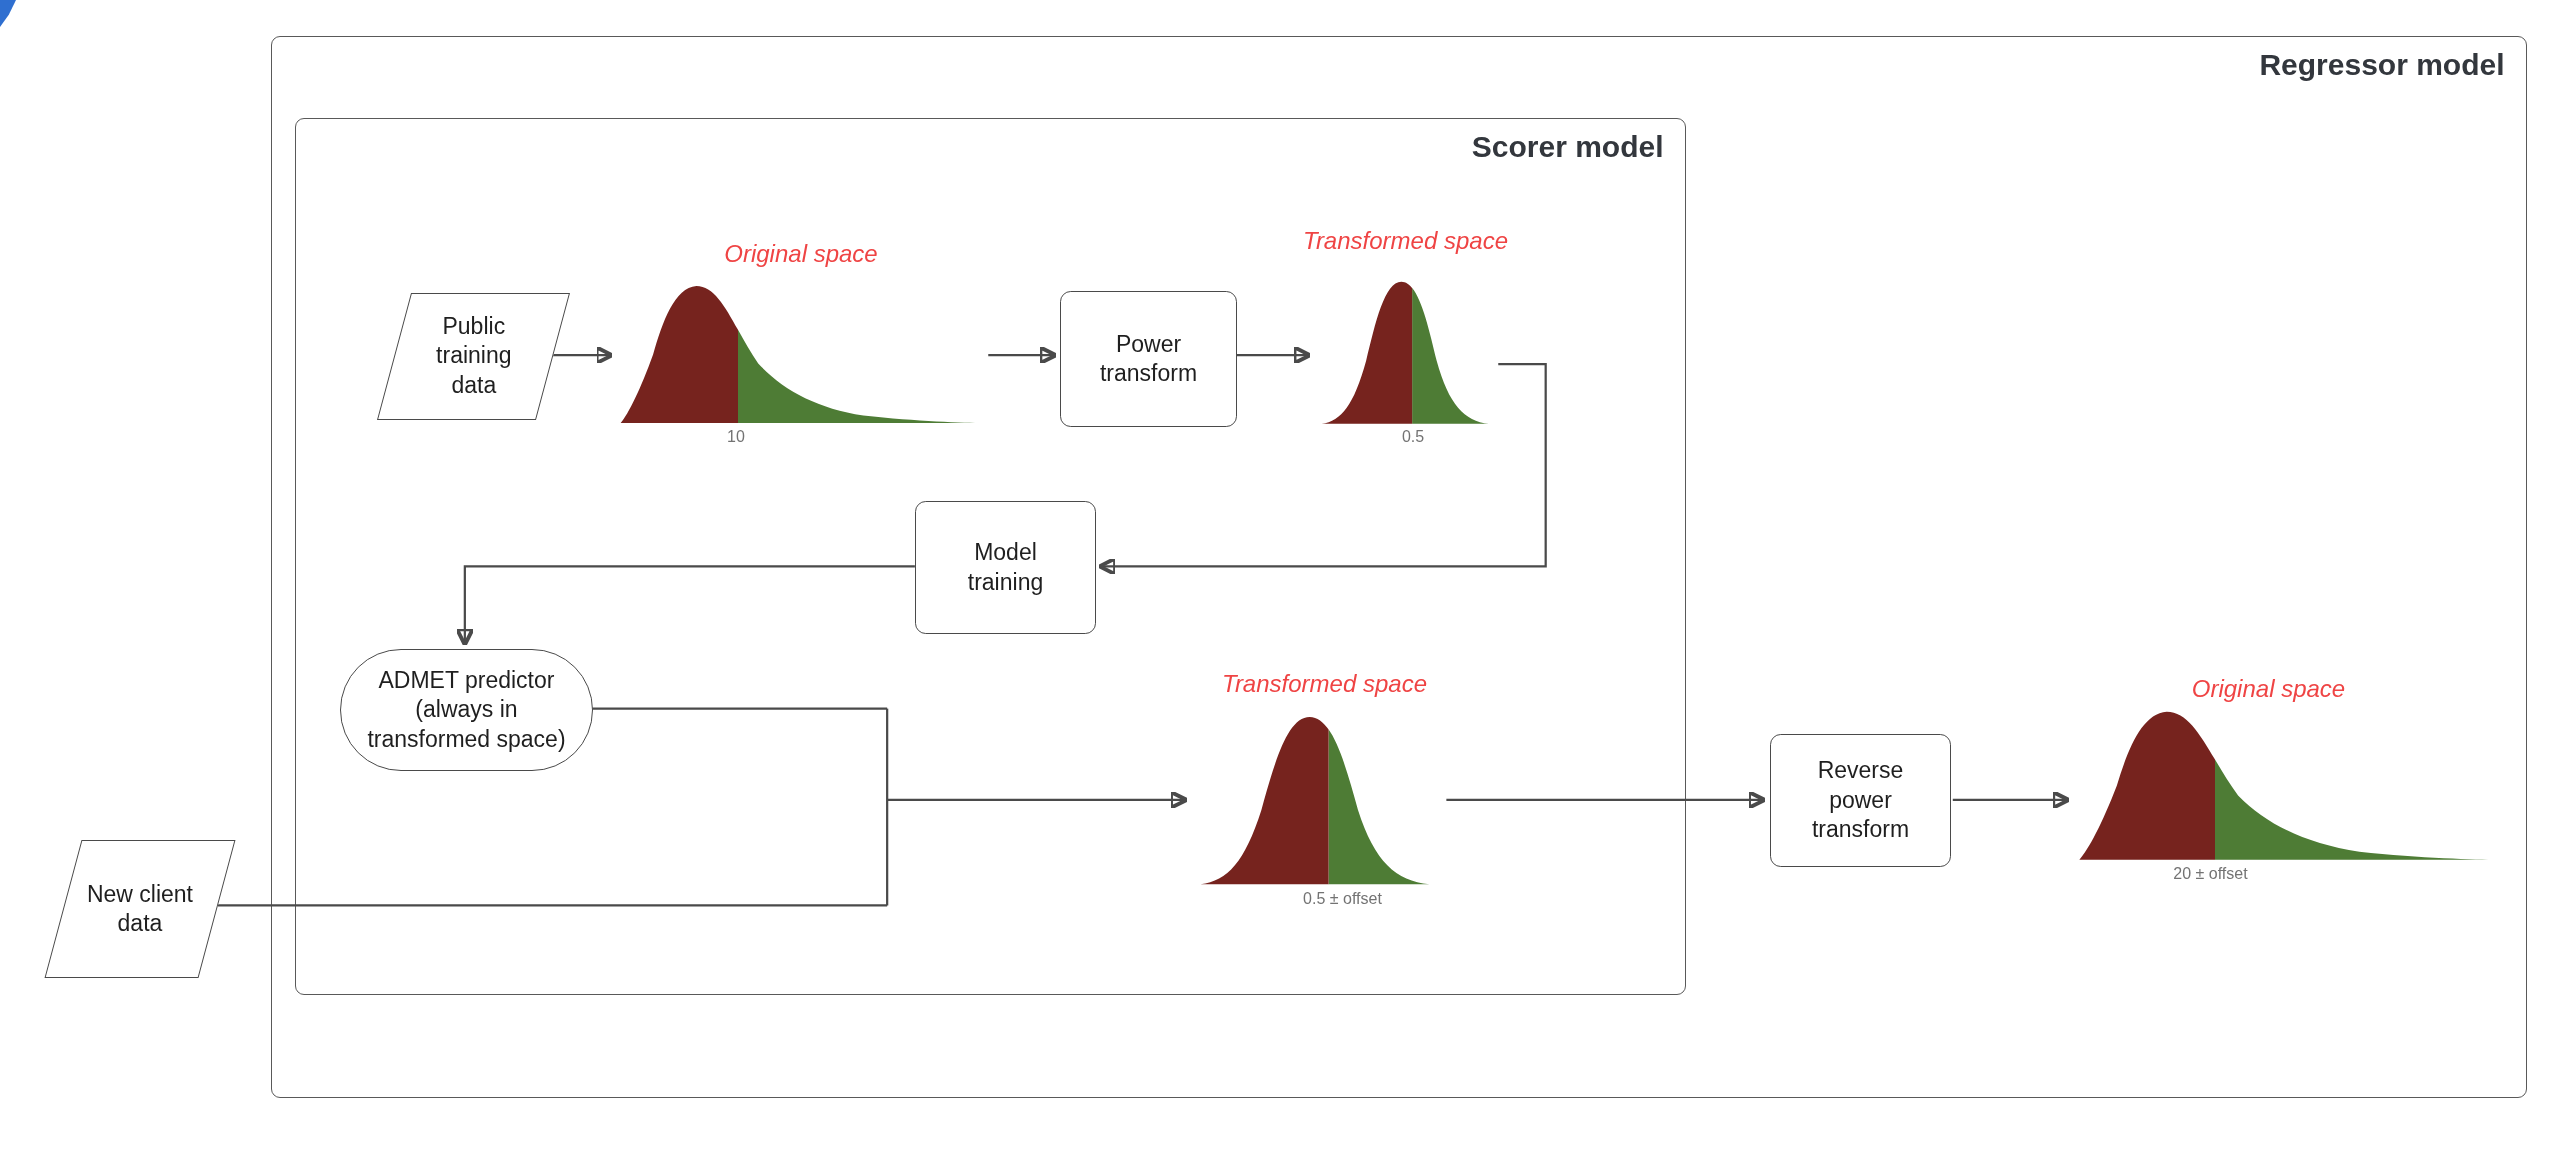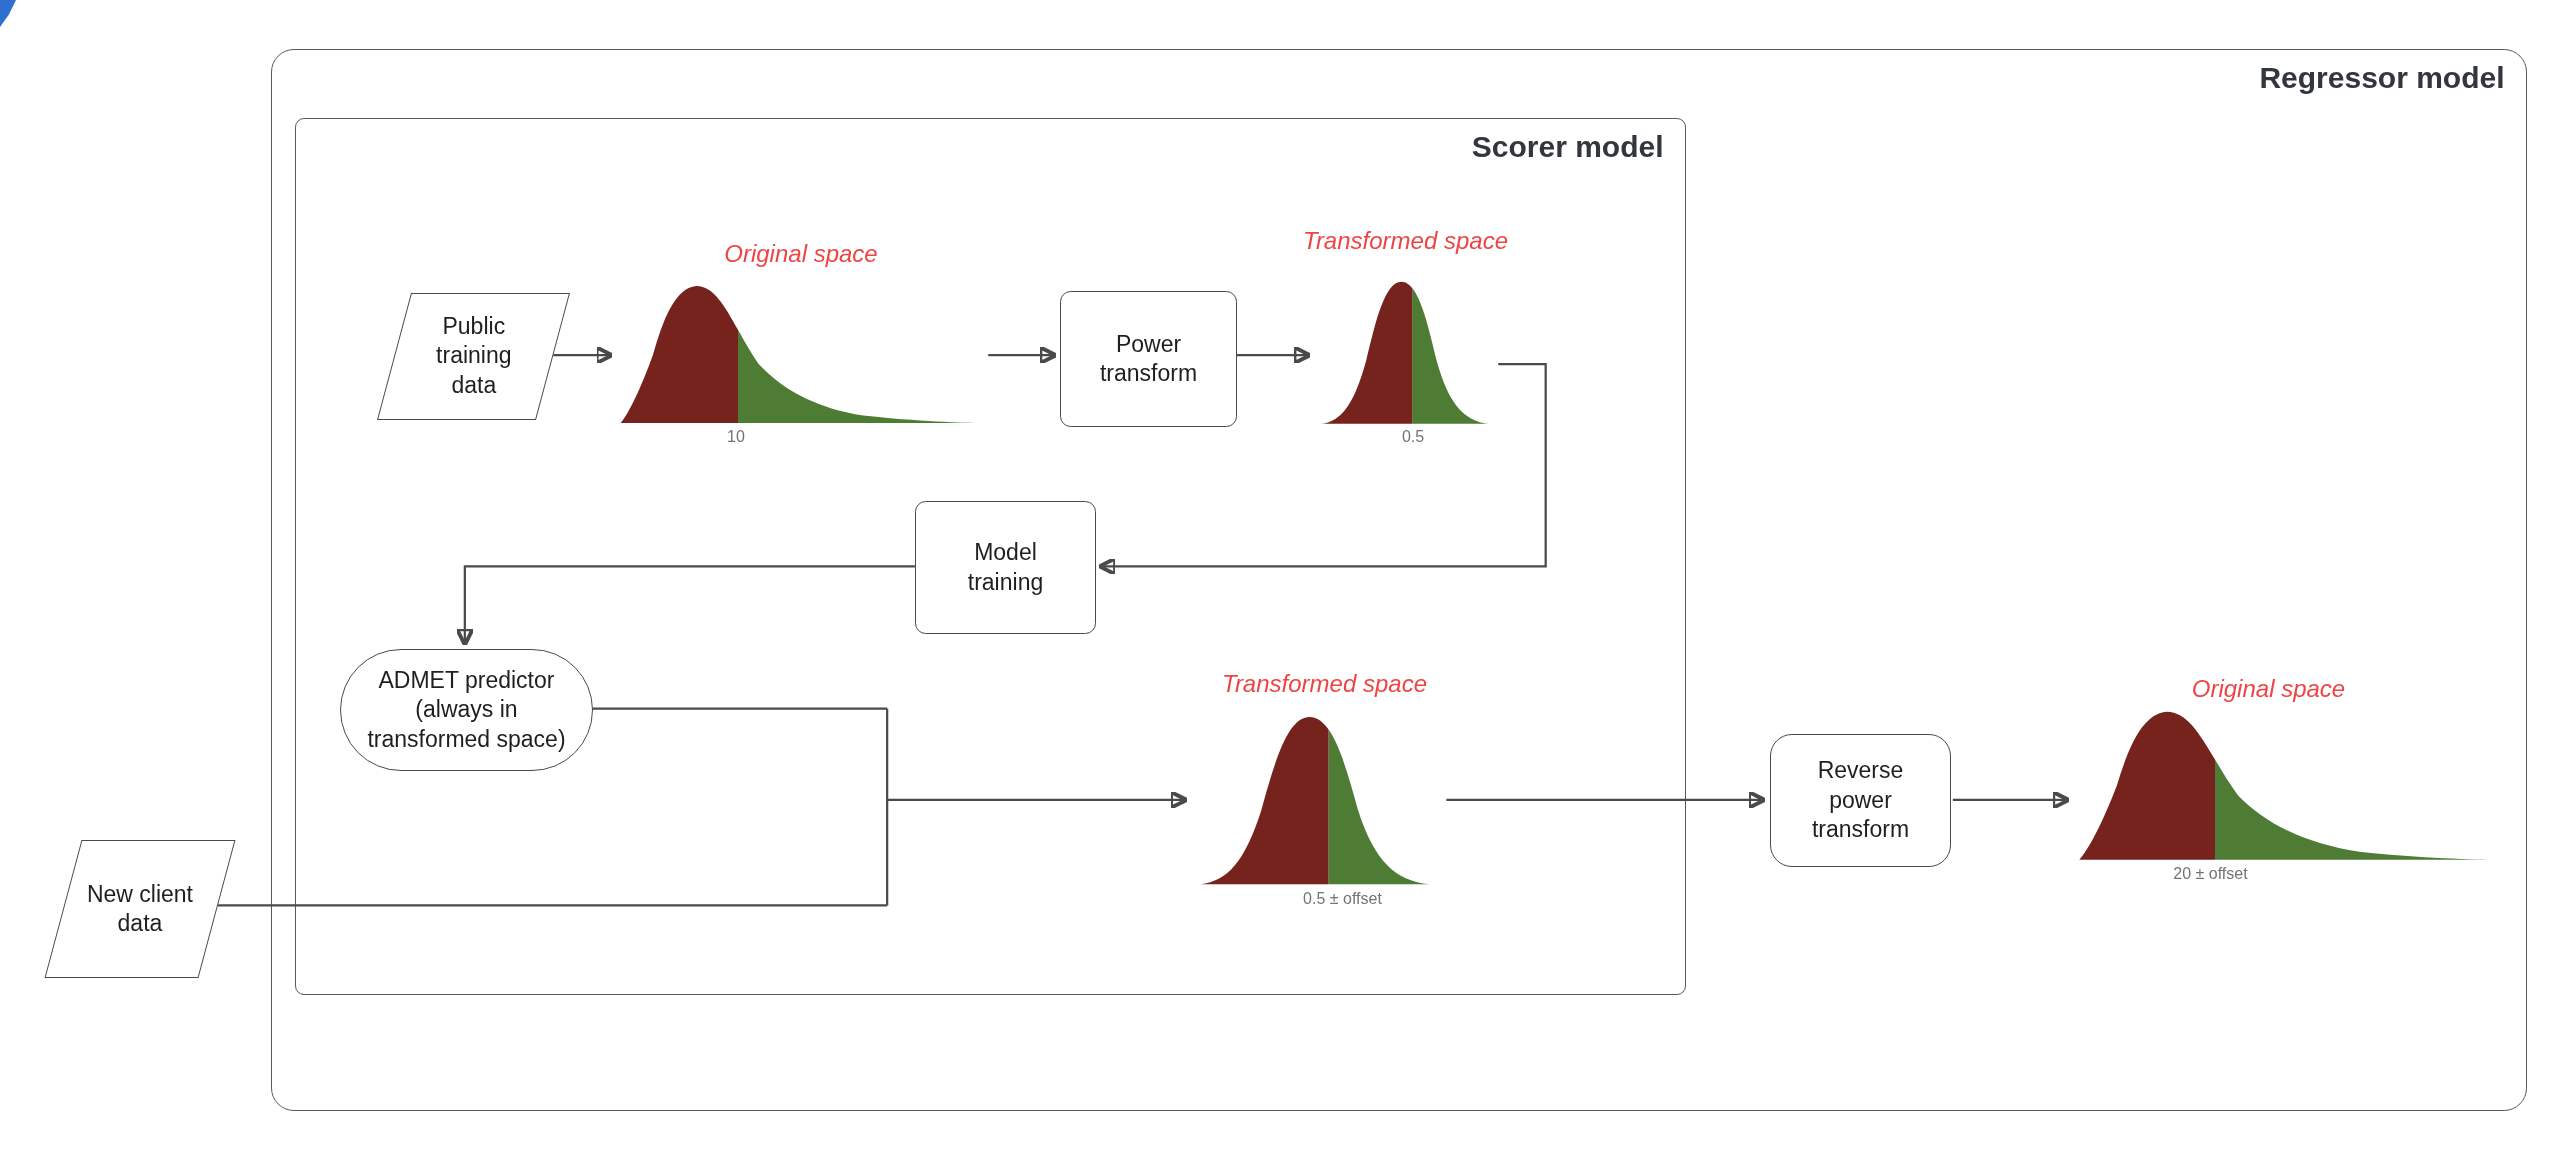--- a/index.html
+++ b/index.html
@@ -1,21 +1,21 @@
 <!DOCTYPE html>
 <html style="font-size:14.3px"><head>
 <meta charset="utf-8">
 <style>
   html,body{margin:0;padding:0;background:#ffffff;}
   .canvas{position:relative;width:2576px;height:1156px;background:#ffffff;
           font-family:"Liberation Sans",sans-serif;overflow:hidden;}
 
   
   .group-box{position:absolute;border:1.8px solid #595959;border-radius:9px;background:transparent;}
-  .group-outer{left:271px;top:49px;width:2254px;height:1060px;border-radius:23px;}
+  .group-outer{left:271px;top:36px;width:2254px;height:1060px;}
   .group-inner{left:295px;top:118px;width:1389px;height:875px;}
   .group-label{position:absolute;top:10.7px;right:21.5px;font-weight:bold;font-size:30px;color:#33373d;}
 
   
   .connectors{position:absolute;left:0;top:0;width:2576px;height:1156px;pointer-events:none;}
   .connectors path{fill:none;stroke:#4a4a4a;stroke-width:2.5px;}
 
   
   .node{position:absolute;display:flex;align-items:center;justify-content:center;
         text-align:center;font-size:23px;color:#1f1f1f;line-height:1.28;
@@ -88,21 +88,21 @@
     <span>ADMET predictor
 (always in
 transformed space)</span>
   </div>
 
   <div class="node para" style="left:63px;top:840px;width:152px;height:136px;">
     <span>New client
 data</span>
   </div>
 
-  <div class="node rounded" style="left:1770px;top:734px;width:179px;height:131px;border-radius:22px;">
+  <div class="node rounded" style="left:1770px;top:734px;width:179px;height:131px;">
     <span>Reverse
 power
 transform</span>
   </div>
 
   <div class="plot-title" style="left:622px;top:240px;width:358px;">Original space</div>
   <svg class="plot-svg" style="left:616px;top:277px;" width="371" height="149" viewBox="0 0 240 100" preserveAspectRatio="none">
     <defs>
       <clipPath id="c1L">
           <rect x="0" y="0" width="79" height="100"></rect>

